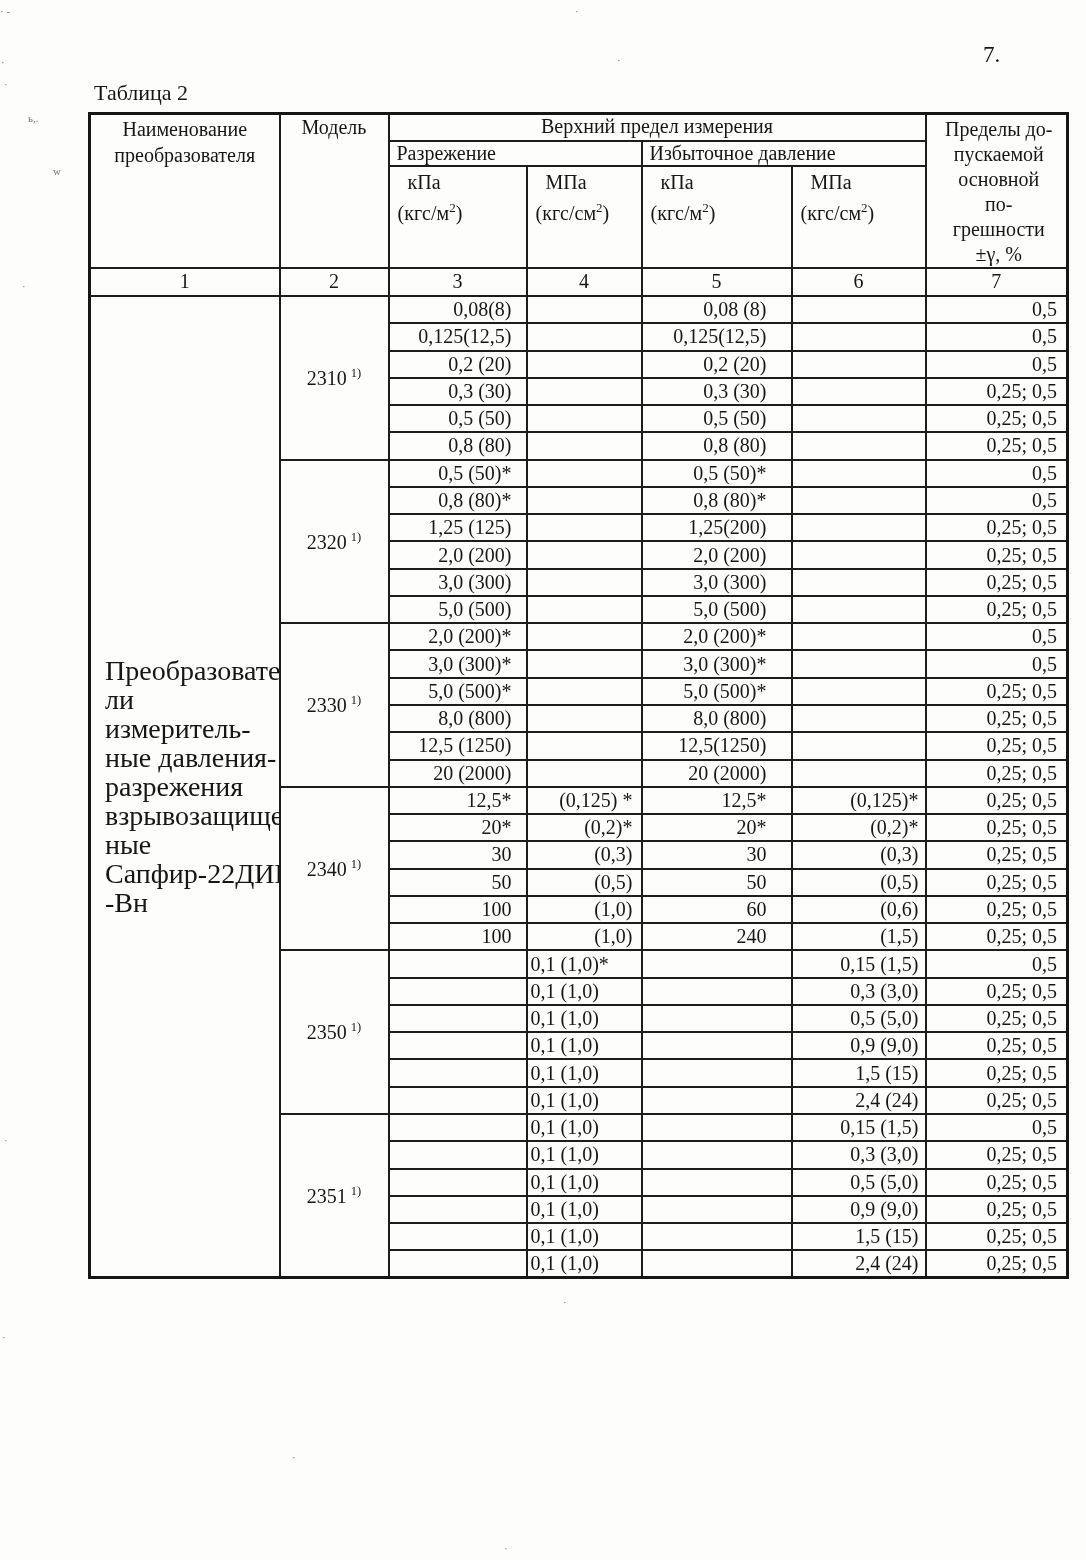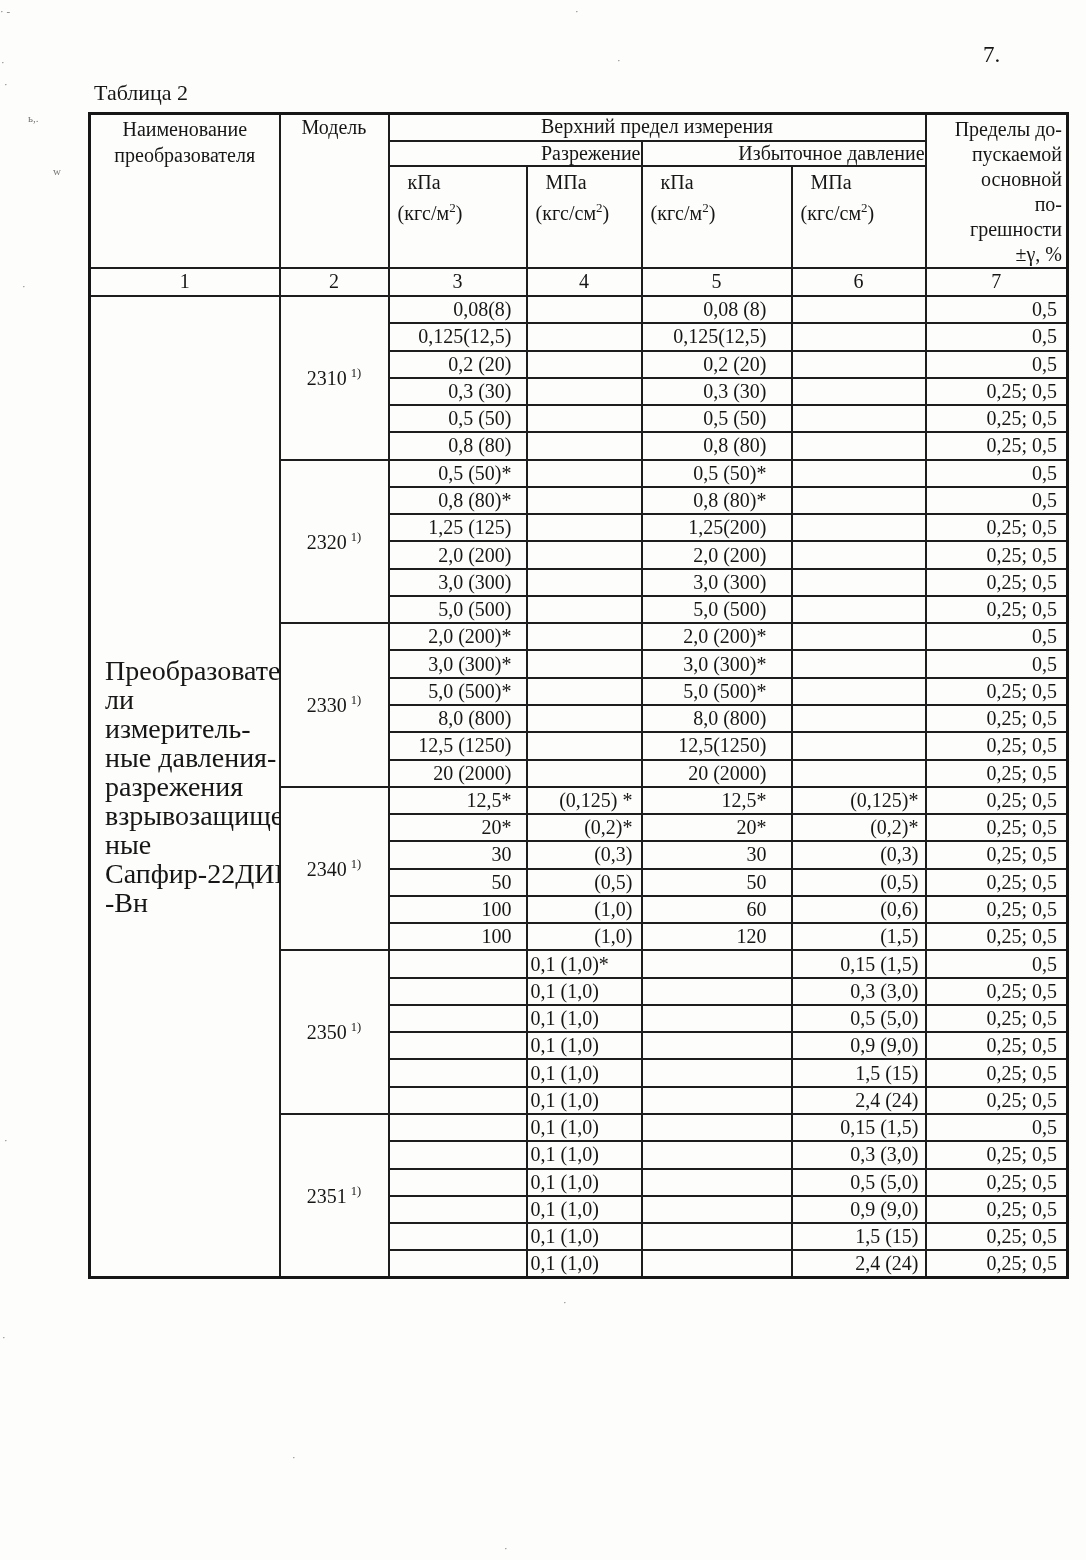--- a/index.html
+++ b/index.html
@@ -19,22 +19,22 @@
   td{border:2px solid #1d1d1d;padding:0;font-size:20px;overflow:hidden;}
   thead td{vertical-align:top;}
   .rA{height:27px}
   .rB{height:23px}
   .rC{height:100px}
   .rD{height:28px}
   tbody tr{height:27.28px}
   .hdr-center{text-align:center;}
   .hdr-name{white-space:pre-line;text-align:center;line-height:26px;padding-top:1px;}
   .hdr-model{text-align:center;padding-top:1px;}
-  .hdr-sub{text-align:right;padding-left:7px;}
-  .hdr-err{white-space:pre-line;text-align:right;padding:2px 4px 0 9px;line-height:25px;}
+  .hdr-sub{text-align:left;padding-left:7px;}
+  .hdr-err{white-space:pre-line;text-align:center;padding:2px 4px 0 9px;line-height:25px;}
   .unit{text-align:left;padding:2px 2px 0 8px;line-height:26px;}
   .unit-main{margin-left:10px;}
   sup{font-size:13px;}
   .num{text-align:center;vertical-align:top;padding-top:1px;}
   .namecell{
     white-space:pre-line;text-align:left;vertical-align:middle;
     padding-left:14px;line-height:29px;font-size:28px;
   }
   .modelcell{text-align:center;vertical-align:middle;font-size:20px;}
   .modelcell sup{margin-left:4px;font-size:12.5px;}
@@ -278,21 +278,21 @@
       <tr>
         <td class="d col3">100</td>
         <td class="d col4">(1,0)</td>
         <td class="d col5">60</td>
         <td class="d col6">(0,6)</td>
         <td class="d col7">0,25; 0,5</td>
       </tr>
       <tr>
         <td class="d col3">100</td>
         <td class="d col4">(1,0)</td>
-        <td class="d col5">120</td>
+        <td class="d col5">240</td>
         <td class="d col6">(1,5)</td>
         <td class="d col7">0,25; 0,5</td>
       </tr>
       <tr>
         <td rowspan="6" class="modelcell"><span>2350</span><sup>1)</sup></td>
         <td class="d col3"></td>
         <td class="d col4 left">0,1 (1,0)*</td>
         <td class="d col5"></td>
         <td class="d col6">0,15 (1,5)</td>
         <td class="d col7">0,5</td>

